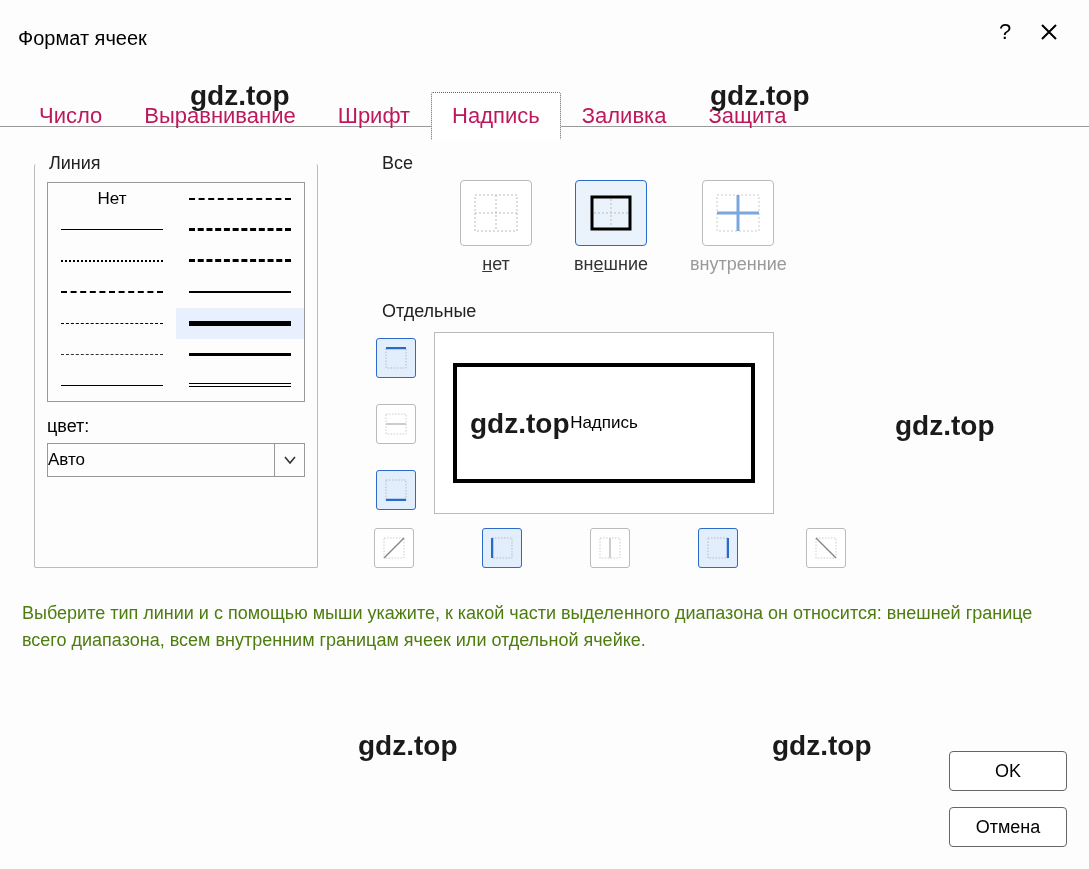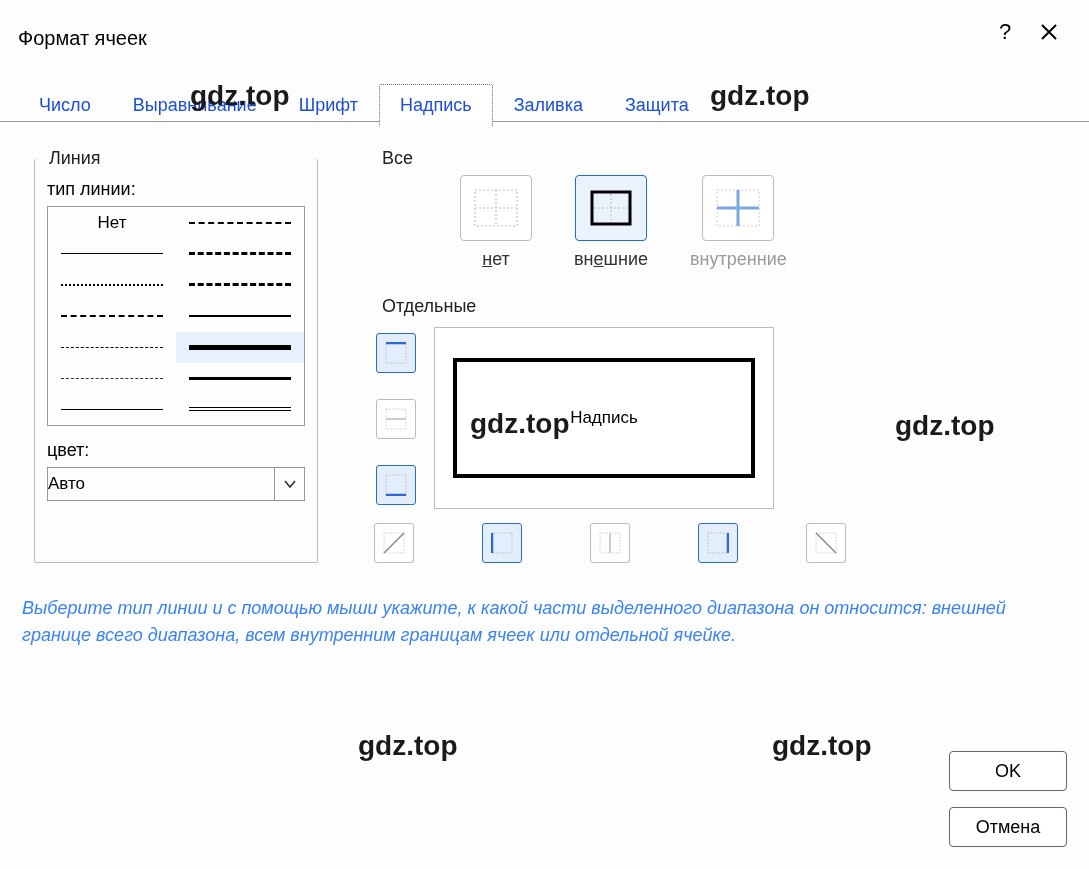--- a/index.html
+++ b/index.html
@@ -2,21 +2,21 @@
 <html><head>
   <meta charset="utf-8">
   <style>
     * { box-sizing: border-box; margin: 0; padding: 0; font-family: "Segoe UI", Tahoma, sans-serif; }
     body { background: #fdfdfd; width: 1089px; height: 869px; padding: 0; overflow: hidden; }
     .titlebar { display: flex; align-items: center; padding: 12px 18px 8px 18px; }
     .title { font-size: 20px; color: #000; margin-top: 13px; }
     .titlebar-spacer { flex: 1; }
     .title-btn { width: 44px; height: 40px; display:flex; align-items:center; justify-content:center; font-size: 22px; color:#000; }
     .tabbar { display:flex; align-items:flex-end; padding: 0 18px; border-bottom: 1px solid #999; margin-top: 18px; }
-    .tab { padding: 10px 20px 10px 20px; font-size: 18px; color:#1d4ed8; background: transparent; border: 1px solid transparent; cursor:pointer; position: relative; top:6px;}
+    .tab { padding: 10px 20px 10px 20px; font-size: 22px; color:#be185d; background: transparent; border: 1px solid transparent; cursor:pointer; position: relative; top:14px;}
     .tab.active { border:1px dotted #666; background:#fff; border-bottom: 1px solid #fff; border-radius:2px 2px 0 0;}
     .content { display:flex; padding: 10px 18px 0 18px; }
     fieldset { border:1px solid #bbb; border-radius:2px; margin:16px; padding: 8px 12px 16px 12px; }
     legend { font-size: 18px; padding: 0 6px; color:#222;}
     .line-panel { width: 284px; border-top:none;}
     .line-panel legend{ margin-left:-4px;}
     .label { font-size:18px; display:block; margin: 2px 0 6px 0;}
     .style-box { border:1px solid #999; height:220px; margin-bottom:14px; display:flex; }
     .style-col { width:50%; display:flex; flex-direction:column;}
     .style-cell { flex:1; display:flex; align-items:center; justify-content:center; position:relative;}
@@ -50,21 +50,21 @@
     .individual-group{ border:none; padding: 4px 0 0 8px;}
     .ind-area{ display:flex; align-items:flex-start; margin-top:6px;}
     .side-buttons{ display:flex; flex-direction:column; gap:26px; margin-right:18px; padding-top:6px;}
     .sq-btn{ width:40px;height:40px; border:1px solid #bbb; border-radius:3px; display:flex;align-items:center;justify-content:center; background:#fff;}
     .sq-btn.sel{border:1px solid #2a6ac8; background:#e2eefc;}
     .sq-ico{width:22px;height:22px;}
     .preview-box{ width:340px; height:182px; border:1px solid #bbb; display:flex; align-items:center; justify-content:center; position:relative; background:#fff;}
     .preview-inner{ width:302px; height:120px; border:4px solid #000; display:flex;align-items:center;justify-content:center;}
     .preview-text{font-size:17px;}
     .bottom-btn-row{ display:flex; gap:68px; margin-top:14px; margin-left:-2px;}
-    .help-text{ font-size:18px; line-height:1.5; padding: 16px 22px 0 22px; color:#3b82f6;font-style:italic;}
+    .help-text{ font-size:18px; line-height:1.5; padding: 16px 22px 0 22px; color:#4d7c0f;}
     .dialog-buttons{ position:absolute; right:22px; bottom:22px; display:flex; gap:16px;flex-direction:column;}
     .dlg-btn{ min-width:118px; height:40px; border:1px solid #666; border-radius:4px; background:#fff; font-size:18px;}
     .wm{position:absolute;font-size:28px;font-weight:600;color:#1a1a1a;font-family:Arial,sans-serif;pointer-events:none;}
   </style>
 </head>
 <body>
 
 <div class="titlebar">
   <span class="title">Формат ячеек</span>
   <div class="titlebar-spacer"></div>
@@ -81,21 +81,20 @@
   <div class="tab">Выравнивание</div>
   <div class="tab">Шрифт</div>
   <div class="tab active">Надпись</div>
   <div class="tab">Заливка</div>
   <div class="tab">Защита</div>
 </div>
 
 <div class="content">
   <fieldset class="line-panel">
     <legend>Линия</legend>
-    <span class="label">тип линии:</span>
     <div class="style-box">
       <div class="style-col">
         <div class="style-cell">
             <span class="none-text">Нет</span>
           </div>
         <div class="style-cell">
             <div class="line l-solid-thin"></div>
           </div>
         <div class="style-cell">
             <div class="line l-dot"></div>

